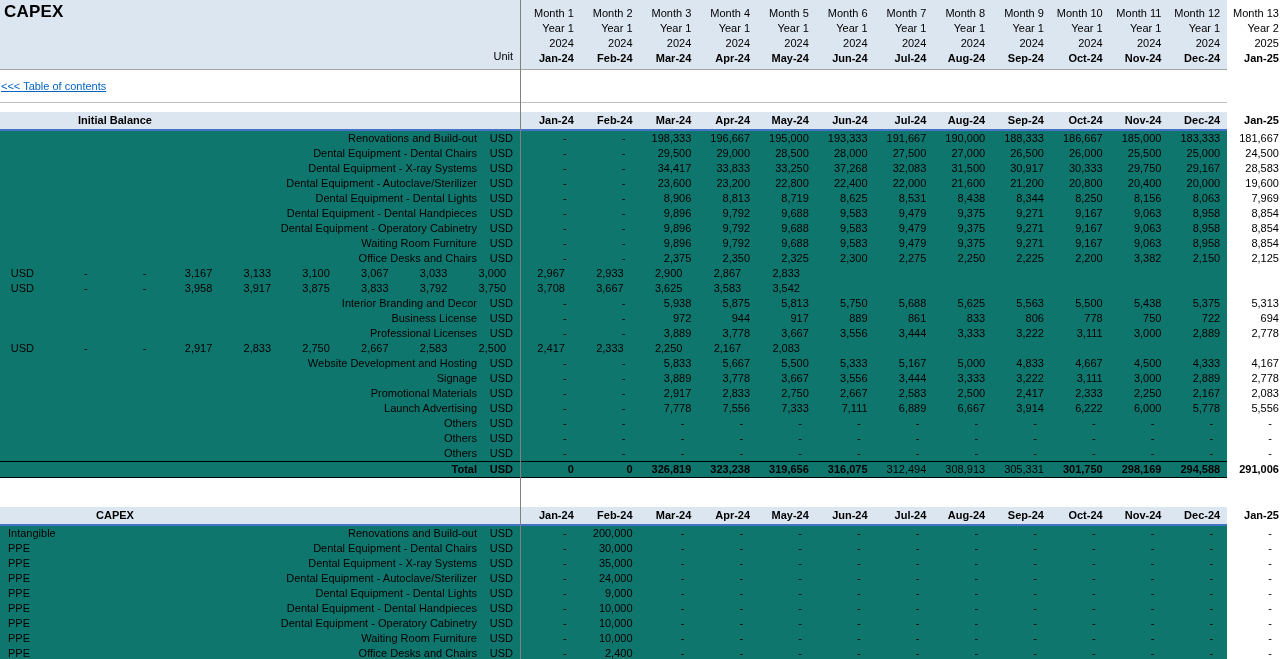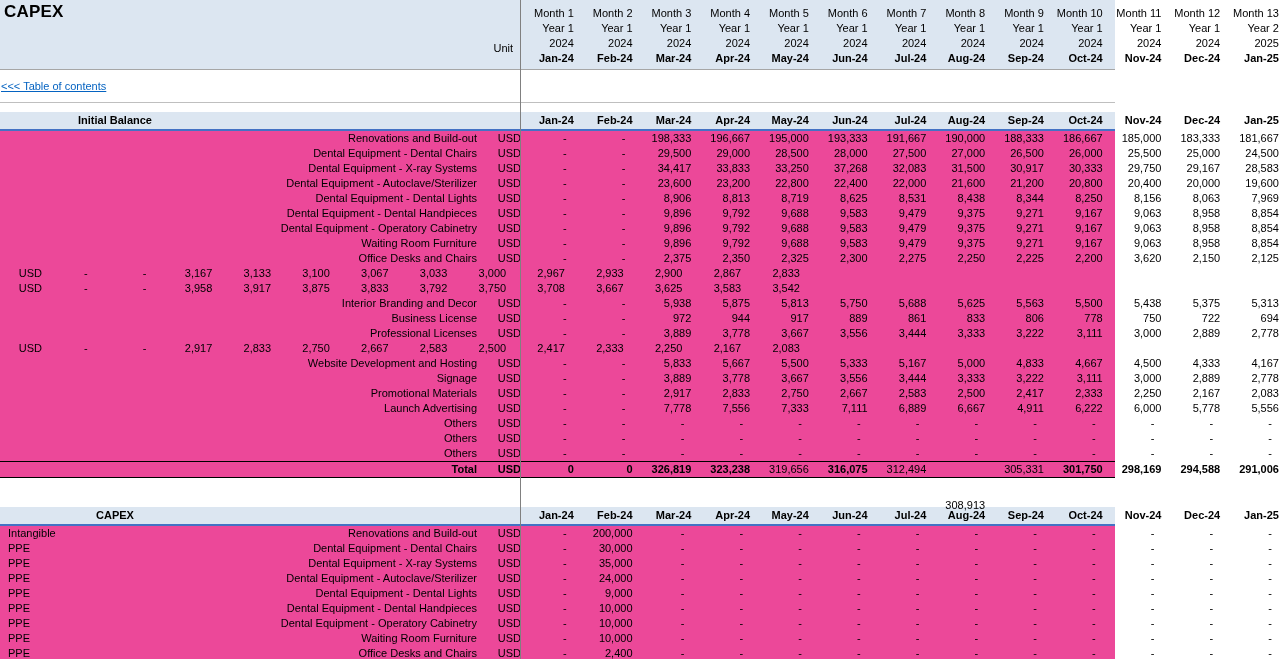--- a/index.html
+++ b/index.html
@@ -9,51 +9,51 @@
     --grid:#A6A6A6;
     --grid-light:#BFBFBF;
     --divider:#808080;
     --text:#000000;
   }
   html,body{margin:0;padding:0;}
   body{
     width:1285px;height:659px;overflow:hidden;background:#fff;
     font-family:"Liberation Sans", sans-serif;font-size:11px;color:var(--text);
   }
-  .sheet{position:relative;width:1115px;height:659px;}
+  .sheet{position:relative;width:1227px;height:659px;}
   .vdivider{position:absolute;left:520px;top:0;width:1px;height:659px;background:var(--divider);z-index:5;}
 
   
   .header-band{display:flex;height:70px;background:var(--band-bg);border-bottom:1px solid var(--grid);box-sizing:border-box;}
   .header-left{position:relative;flex:0 0 521px;}
   .sheet-title{position:absolute;top:2px;left:4px;font-size:17px;font-weight:bold;letter-spacing:.2px;}
-  .unit-header{position:absolute;bottom:15px;right:8px;font-weight:normal;margin-left:12px;}
+  .unit-header{position:absolute;bottom:7px;right:8px;font-weight:normal;margin-left:12px;}
   .header-cols{display:flex;flex:1;}
   .hcol{flex:0 0 58.77px;display:flex;flex-direction:column;justify-content:flex-end;padding-bottom:3px;box-sizing:border-box;margin-top:12px;}
   .hcol div{height:15px;line-height:15px;text-align:right;padding-right:6px;}
   .hcol .hdate{font-weight:bold;}
 
   
   .toc-row{height:33px;border-bottom:1px solid var(--grid-light);display:flex;align-items:center;box-sizing:border-box;}
   .toc-link{color:var(--link);text-decoration:underline;margin-left:1px;cursor:pointer;}
   .gap-s{height:9px;}
   .gap-l{height:29px;}
 
   
   .sec-header{display:flex;height:19px;line-height:16px;background:var(--band-bg);border-bottom:2px solid var(--sec-border);box-sizing:border-box;}
   .sec-label{flex:0 0 230px;text-align:center;font-weight:bold;}
   .sec-pad{flex:0 0 291px;}
   .sec-header .cell{font-weight:bold;line-height:17px;}
 
   
-  .row{display:flex;height:15px;line-height:15px;background:#ec4899;}
+  .row{display:flex;height:15px;line-height:15px;background:#0f766e;}
   .lblcell{flex:0 0 479px;display:flex;justify-content:space-between;box-sizing:border-box;overflow:hidden;}
   .cat{padding-left:8px;text-align:left;white-space:nowrap;}
   .itm{flex:1;text-align:right;padding-right:2px;white-space:nowrap;}
-  .unitcell{flex:0 0 42px;text-align:right;padding-right:0;box-sizing:border-box;}
+  .unitcell{flex:0 0 42px;text-align:right;padding-right:8px;box-sizing:border-box;}
   .cell{flex:0 0 58.77px;text-align:right;padding-right:6px;box-sizing:border-box;white-space:nowrap;}
   .cell.dash{padding-right:13px;}
   .total-row{font-weight:bold;border-top:1px solid #000;border-bottom:1px solid #000;box-sizing:border-box;height:17px;line-height:15px;}
 </style>
 </head>
 <body>
 
 <div class="sheet">
   <div class="vdivider"></div>
 
@@ -328,21 +328,21 @@
         <div class="cell dash">-</div>
         <div class="cell dash">-</div>
         <div class="cell">2,375</div>
         <div class="cell">2,350</div>
         <div class="cell">2,325</div>
         <div class="cell">2,300</div>
         <div class="cell">2,275</div>
         <div class="cell">2,250</div>
         <div class="cell">2,225</div>
         <div class="cell">2,200</div>
-        <div class="cell">3,620</div>
+        <div class="cell">3,382</div>
         <div class="cell">2,150</div>
         <div class="cell">2,125</div>
       </div>
       <div class="row">
         <div class="unitcell">USD</div>
         <div class="cell dash">-</div>
         <div class="cell dash">-</div>
         <div class="cell">3,167</div>
         <div class="cell">3,133</div>
         <div class="cell">3,100</div>
@@ -507,21 +507,21 @@
         </div>
         <div class="unitcell">USD</div>
         <div class="cell dash">-</div>
         <div class="cell dash">-</div>
         <div class="cell">7,778</div>
         <div class="cell">7,556</div>
         <div class="cell">7,333</div>
         <div class="cell">7,111</div>
         <div class="cell">6,889</div>
         <div class="cell">6,667</div>
-        <div class="cell">4,911</div>
+        <div class="cell">3,914</div>
         <div class="cell">6,222</div>
         <div class="cell">6,000</div>
         <div class="cell">5,778</div>
         <div class="cell">5,556</div>
       </div>
       <div class="row">
         <div class="lblcell">
           <span class="itm">Others</span>
         </div>
         <div class="unitcell">USD</div>
@@ -579,24 +579,24 @@
       </div>
       <div class="row total-row">
         <div class="lblcell">
           <span class="itm">Total</span>
         </div>
         <div class="unitcell">USD</div>
         <div class="cell" style="font-weight: bold;">0</div>
         <div class="cell" style="font-weight: bold;">0</div>
         <div class="cell" style="font-weight: bold;">326,819</div>
         <div class="cell" style="font-weight: bold;">323,238</div>
-        <div class="cell" style="font-weight: normal;">319,656</div>
+        <div class="cell" style="font-weight: bold;">319,656</div>
         <div class="cell" style="font-weight: bold;">316,075</div>
         <div class="cell" style="font-weight: normal;">312,494</div>
-        <div class="cell" style="font-weight: normal; margin-top: 36px;">308,913</div>
+        <div class="cell" style="font-weight: normal;">308,913</div>
         <div class="cell" style="font-weight: normal;">305,331</div>
         <div class="cell" style="font-weight: bold;">301,750</div>
         <div class="cell" style="font-weight: bold;">298,169</div>
         <div class="cell" style="font-weight: bold;">294,588</div>
         <div class="cell" style="font-weight: bold;">291,006</div>
       </div>
       <div class="gap-l"></div>
       <div class="sec-header">
         <div class="sec-label">CAPEX</div>
         <div class="sec-pad"></div>

